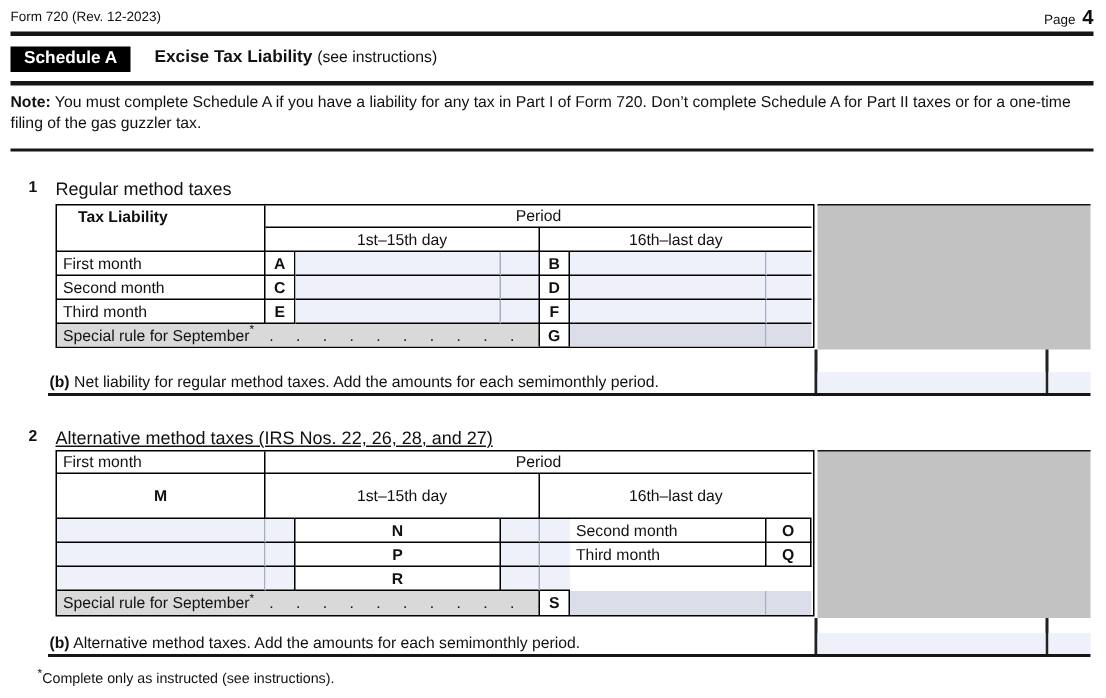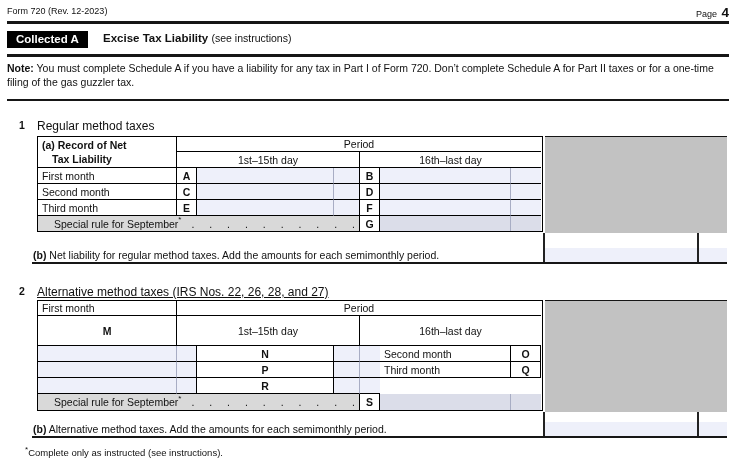--- a/index.html
+++ b/index.html
@@ -47,21 +47,21 @@
   .hdr { justify-content:center; font-weight:normal; }
   .fill { background:#eef0fa; }
   .fillg { background:#dbdde9; }
   .ent { border-right-color:#a8adc4; }
   .hdrlbl { display:block; font-weight:bold; padding:2px 0 0 4px; line-height:13.5px; }
   .hdrlbl .l2 { padding-left:10px; }
   .gc-label { grid-area:1 / 1 / 3 / 2; }
   .gc-period { grid-area:1 / 2 / 2 / 8; }
   .gc-day1 { grid-area:2 / 2 / 3 / 5; }
   .gc-day2 { grid-area:2 / 5 / 3 / 8; }
-  .sept { grid-area:6 / 1 / 7 / 5; background:#d9d9d9; padding-left:16px; }
+  .sept { grid-area:6 / 1 / 7 / 5; background:#d9d9d9; padding-left:4px; }
   .sept .dots { flex:1; overflow:hidden; white-space:nowrap; word-spacing:12px; padding-left:10px; }
   .g5 { grid-area:6 / 5 / 7 / 6; }
   .g6 { grid-area:6 / 6 / 7 / 7; }
   .g7 { grid-area:6 / 7 / 7 / 8; }
   .star { font-size:8px; position:relative; top:-4px; }
 
   
   .grayblock {
     position:absolute; left:545px; width:182px; background:#c2c2c2;
     box-sizing:border-box; border-top:1.5px solid #161616;
@@ -83,36 +83,35 @@
 </head>
 <body>
 
 <div class="abs tiny" style="left:7px; top:6px;text-align:right;">Form 720 (Rev. 12-2023)</div>
 <div id="page-id">
   <span class="w">Page</span>
   <span class="n">4</span>
 </div>
 <div class="rule" style="left:7px; top:21px; width:722px; height:2.5px;"></div>
 
-<div id="badge">Collected A</div>
+<div id="badge">Schedule A</div>
 <div id="sched-title" class="b">
   <span>Excise Tax Liability</span>
   <span class="sub">(see instructions)</span>
 </div>
 <div class="rule" style="left:7px; top:54px; width:722px; height:2.5px;"></div>
 
 <div id="note-block"><span class="b">Note:</span> <span>You must complete Schedule A if you have a liability for any tax in Part I of Form 720. Don’t complete Schedule A for Part II taxes or for a one-time filing of the gas guzzler tax.</span></div>
 <div class="rule" style="left:7px; top:99px; width:722px; height:2px;"></div>
 
 <div class="sec-num" style="top:119px;">1</div>
 <div class="sec-title" style="top:119px;">Regular method taxes</div>
 
 <div id="tbl1" class="tbl">
   <div class="c gc-label hdrlbl">
-    <div>(a) Record of Net</div>
     <div class="l2">Tax Liability</div>
   </div>
   <div class="c gc-period hdr lastcol">Period</div>
   <div class="c gc-day1 hdr">1st–15th day</div>
   <div class="c gc-day2 hdr lastcol">16th–last day</div>
 
   <div class="c lblcell">First month</div>
   <div class="c ltr">A</div>
   <div class="c ent fill"></div>
   <div class="c fill"></div>

